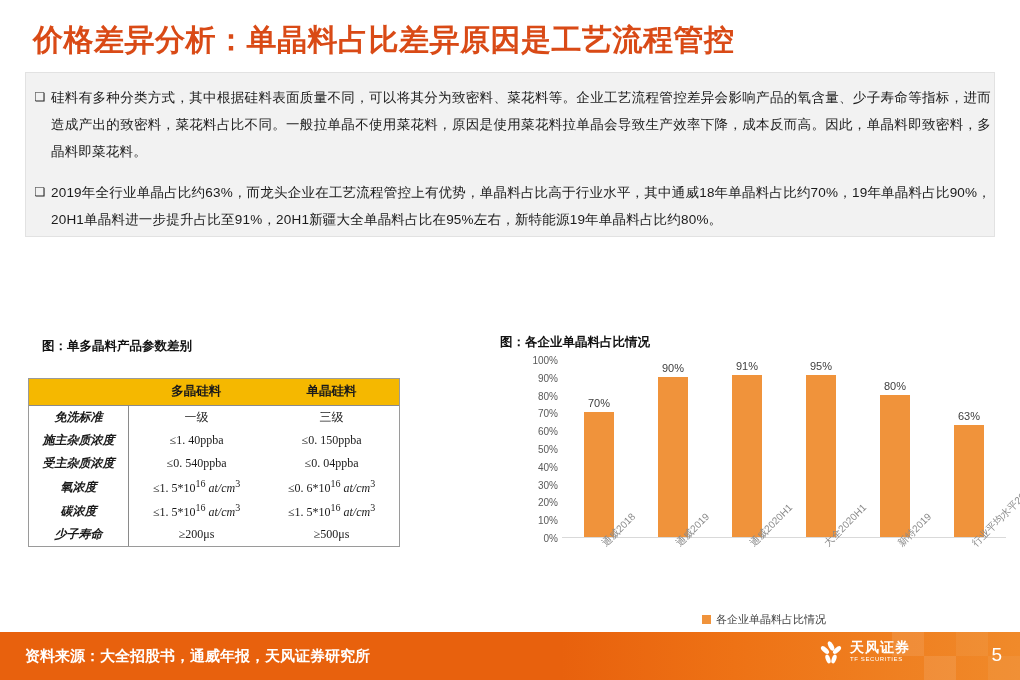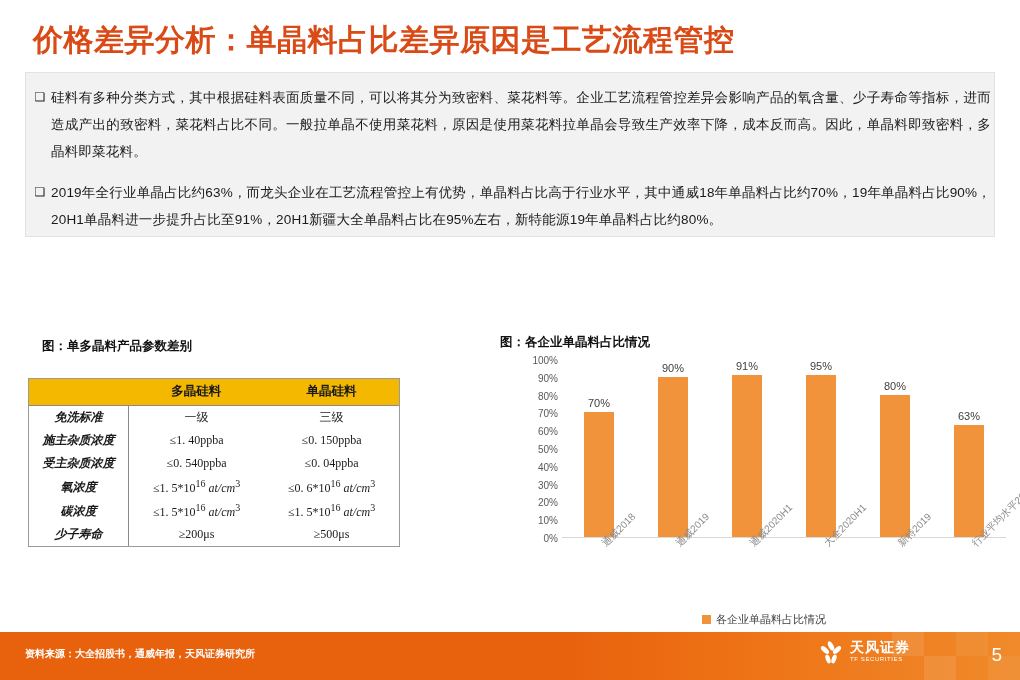--- a/index.html
+++ b/index.html
@@ -132,21 +132,21 @@
   .legend-text{font-size:11px;color:#404040;}
 
   
   .footer{
     position:absolute;left:0;bottom:0;width:1020px;height:48px;
     background:linear-gradient(90deg,#E8610D 0%,#E8610D 55%,#EE7215 72%,#F08A2A 100%);
     overflow:hidden;
   }
   .footer-src{
     position:absolute;left:25px;top:15px;
-    font-size:10px;color:#ffffff;font-weight:bold;white-space:nowrap;
+    font-size:15px;color:#ffffff;font-weight:bold;white-space:nowrap;
   }
   .fblock{position:absolute;background:rgba(255,255,255,0.10);}
   .fb1{right:96px;top:0;width:32px;height:24px;}
   .fb2{right:64px;top:24px;width:32px;height:24px;}
   .fb3{right:32px;top:0;width:32px;height:24px;background:rgba(255,255,255,0.06);}
   .fb4{right:0px;top:24px;width:32px;height:24px;background:rgba(255,255,255,0.06);}
   .logo{
     position:absolute;right:110px;top:8px;height:32px;
     display:flex;
   }

